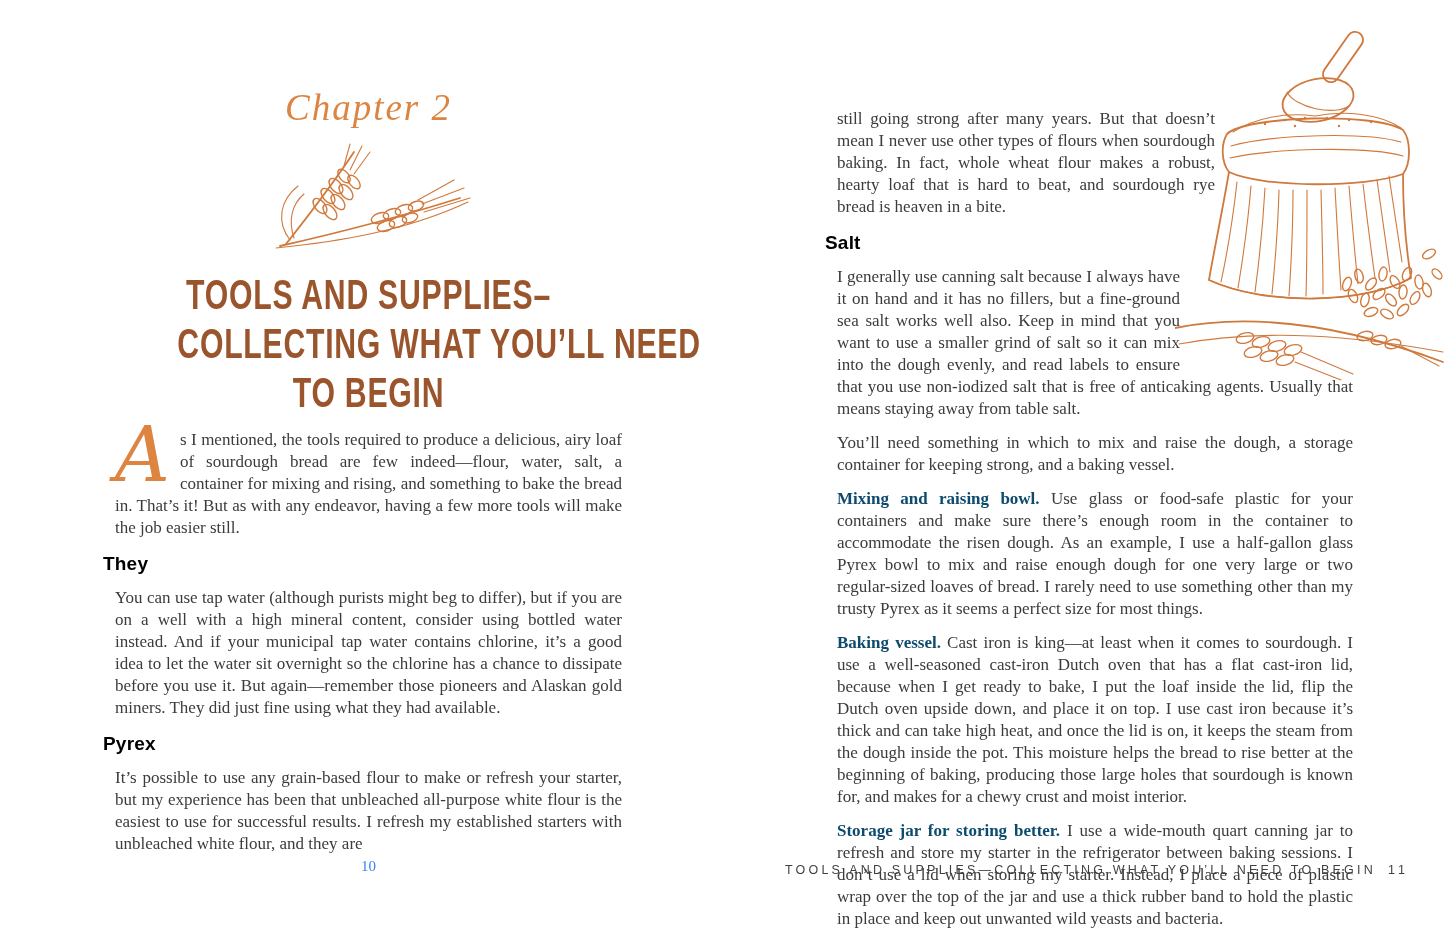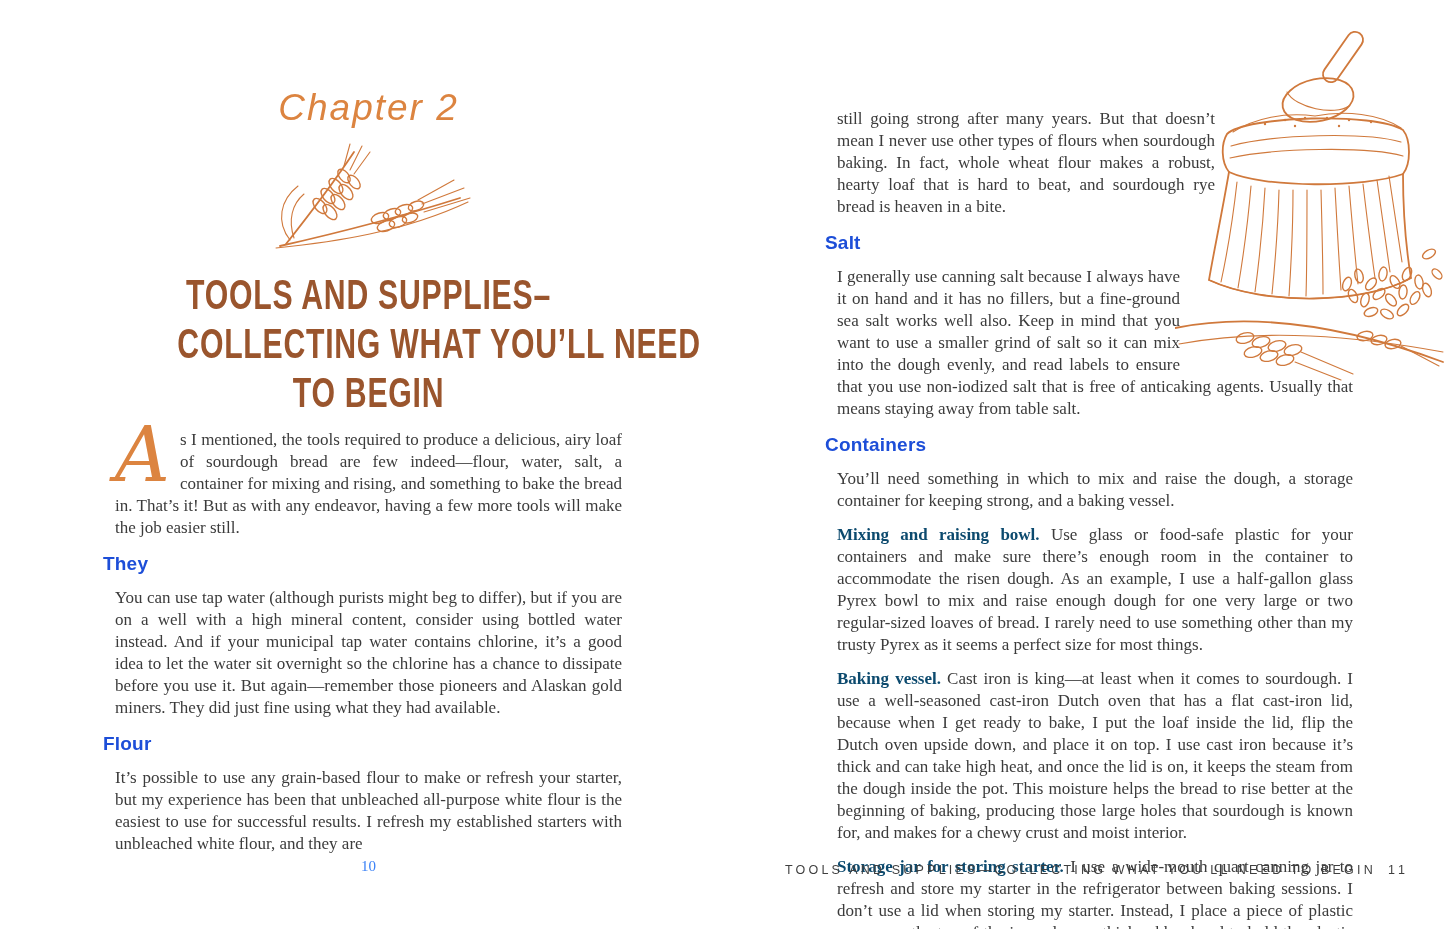--- a/index.html
+++ b/index.html
@@ -3,36 +3,36 @@
 <meta charset="utf-8">
 <style>
   html,body{margin:0;padding:0;background:#ffffff;}
   body{width:1445px;height:929px;position:relative;overflow:hidden;
        font-family:"Liberation Serif",serif;color:#3b3b3b;}
   .page{position:absolute;top:0;height:929px;}
   #page-left{left:103px;width:531px;}
   #page-right{left:825px;width:540px;padding-top:96px;box-sizing:border-box;}
 
   .chapter-script{margin-top:88px;text-align:center;
-    font-family:Liberation Sans, sans-serif;font-style:italic;
+    font-family:Liberation Serif, serif;font-style:italic;
     color:#dc8440;font-size:37px;line-height:40px;letter-spacing:2px;}
   .wheat-illo{display:block;margin:12px auto 0;}
   .chapter-title{margin-top:18px;text-align:center;color:#9a552d;
     font-family:"Liberation Sans",sans-serif;font-weight:bold;
     font-size:42px;line-height:49px;letter-spacing:1px;
     transform:scaleX(0.72);transform-origin:center top;}
   .chapter-title div{white-space:nowrap;}
 
   .intro{margin-top:82px;}
   p.body{margin:12px;font-size:17px;line-height:22px;text-align:justify;}
   p.body + p.body{margin-top:10px;}
   .dropcap{float:left;font-family:"DejaVu Serif",serif;font-style:italic;
     font-size:76px;line-height:48px;color:#dc8440;margin:2px 10px 6px 0;}
   h3.sect{margin:14px 0 4px 0;font-family:"Liberation Sans",sans-serif;
-    font-size:19px;line-height:22px;color:#1d4ed8;letter-spacing:0.2px;}
+    font-size:19px;line-height:22px;color:#000000;letter-spacing:0.2px;}
   .entry{margin-top:10px;}
   .entry b{font-weight:bold;color:#0c4a6e;}
 
   .pagenum-left{position:absolute;bottom:54px;left:0;right:0;
     text-align:center;font-size:15px;color:#3b82f6;}
   .running-footer{position:absolute;bottom:52px;left:-40px;right:8px;
     text-align:left;font-family:"Liberation Sans",sans-serif;
     font-size:12.5px;letter-spacing:3.2px;color:#3f3f3f;white-space:nowrap;}
   .running-footer .pagenum{margin-left:12px;letter-spacing:4px;}
 
@@ -86,21 +86,21 @@
     <div>TO BEGIN</div>
   </div>
 
   <p class="body intro">
     <span class="dropcap">A</span><span>s I mentioned, the tools required to produce a delicious, airy loaf of sourdough bread are few indeed—flour, water, salt, a container for mixing and rising, and something to bake the bread in. That’s it! But as with any endeavor, having a few more tools will make the job easier still.</span>
   </p>
 
   <h3 class="sect">They</h3>
   <p class="body">You can use tap water (although purists might beg to differ), but if you are on a well with a high mineral content, consider using bottled water instead. And if your municipal tap water contains chlorine, it’s a good idea to let the water sit overnight so the chlorine has a chance to dissipate before you use it. But again—remember those pioneers and Alaskan gold miners. They did just fine using what they had available.</p>
 
-  <h3 class="sect">Flour</h3>
+  <h3 class="sect">Pyrex</h3>
   <p class="body">It’s possible to use any grain-based flour to make or refresh your starter, but my experience has been that unbleached all-purpose white flour is the easiest to use for successful results. I refresh my established starters with unbleached white flour, and they are</p>
 
   <div class="pagenum-left">10</div>
 </div>
 
 <div class="page" id="page-right">
 
   <div class="wrap-shape"></div>
 
   <svg class="sack-illo" width="270" height="360" viewBox="0 0 270 360">
@@ -173,34 +173,33 @@
     <ellipse class="grain" cx="204" cy="318" rx="4.5" ry="8" transform="rotate(78 204 318)"></ellipse>
     <ellipse class="grain" cx="218" cy="322" rx="4.5" ry="8" transform="rotate(78 218 322)"></ellipse>
     <path class="ln-thin" d="M226,324 L264,344"></path>
   </svg>
 
   <p class="body">still going strong after many years. But that doesn’t mean I never use other types of flours when sourdough baking. In fact, whole wheat flour makes a robust, hearty loaf that is hard to beat, and sourdough rye bread is heaven in a bite.</p>
 
   <h3 class="sect">Salt</h3>
   <p class="body">I generally use canning salt because I always have it on hand and it has no fillers, but a fine-ground sea salt works well also. Keep in mind that you want to use a smaller grind of salt so it can mix into the dough evenly, and read labels to ensure that you use non-iodized salt that is free of anticaking agents. Usually that means staying away from table salt.</p>
 
-  <h3 class="sect">Containers</h3>
   <p class="body">You’ll need something in which to mix and raise the dough, a storage container for keeping strong, and a baking vessel.</p>
 
   <p class="body entry">
     <b>Mixing and raising bowl.</b>
     <span>Use glass or food-safe plastic for your containers and make sure there’s enough room in the container to accommodate the risen dough. As an example, I use a half-gallon glass Pyrex bowl to mix and raise enough dough for one very large or two regular-sized loaves of bread. I rarely need to use something other than my trusty Pyrex as it seems a perfect size for most things.</span>
   </p>
 
   <p class="body entry">
     <b>Baking vessel.</b>
     <span>Cast iron is king—at least when it comes to sourdough. I use a well-seasoned cast-iron Dutch oven that has a flat cast-iron lid, because when I get ready to bake, I put the loaf inside the lid, flip the Dutch oven upside down, and place it on top. I use cast iron because it’s thick and can take high heat, and once the lid is on, it keeps the steam from the dough inside the pot. This moisture helps the bread to rise better at the beginning of baking, producing those large holes that sourdough is known for, and makes for a chewy crust and moist interior.</span>
   </p>
 
   <p class="body entry">
-    <b>Storage jar for storing starter.</b>
+    <b>Storage jar for storing better.</b>
     <span>I use a wide-mouth quart canning jar to refresh and store my starter in the refrigerator between baking sessions. I don’t use a lid when storing my starter. Instead, I place a piece of plastic wrap over the top of the jar and use a thick rubber band to hold the plastic in place and keep out unwanted wild yeasts and bacteria.</span>
   </p>
 
   <div class="running-footer">
     <span>TOOLS AND SUPPLIES—COLLECTING WHAT YOU’LL NEED TO BEGIN</span><span class="pagenum">11</span>
   </div>
 </div>
 
 </body></html>

